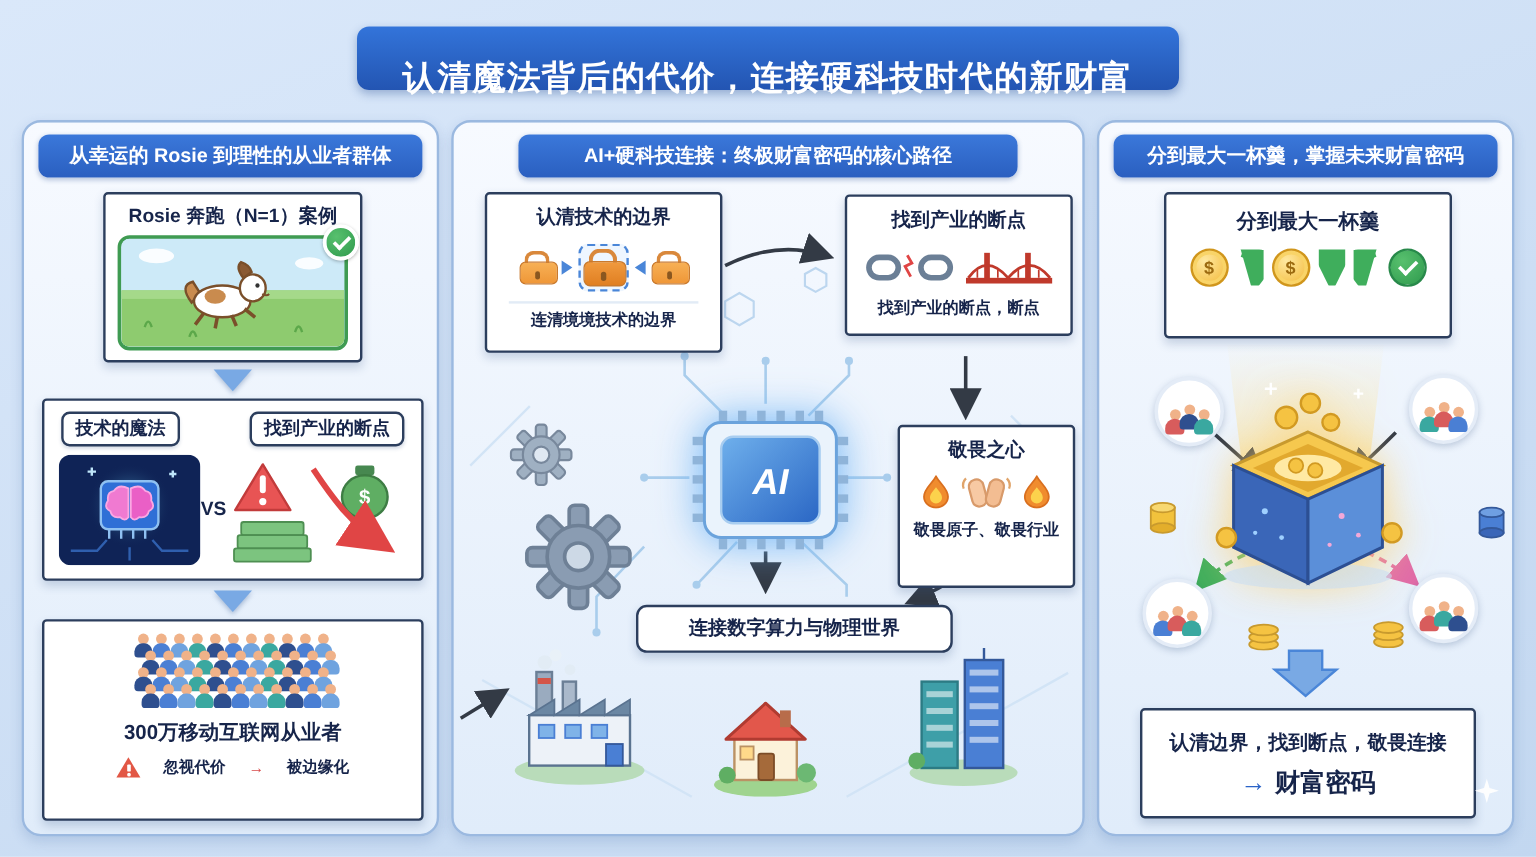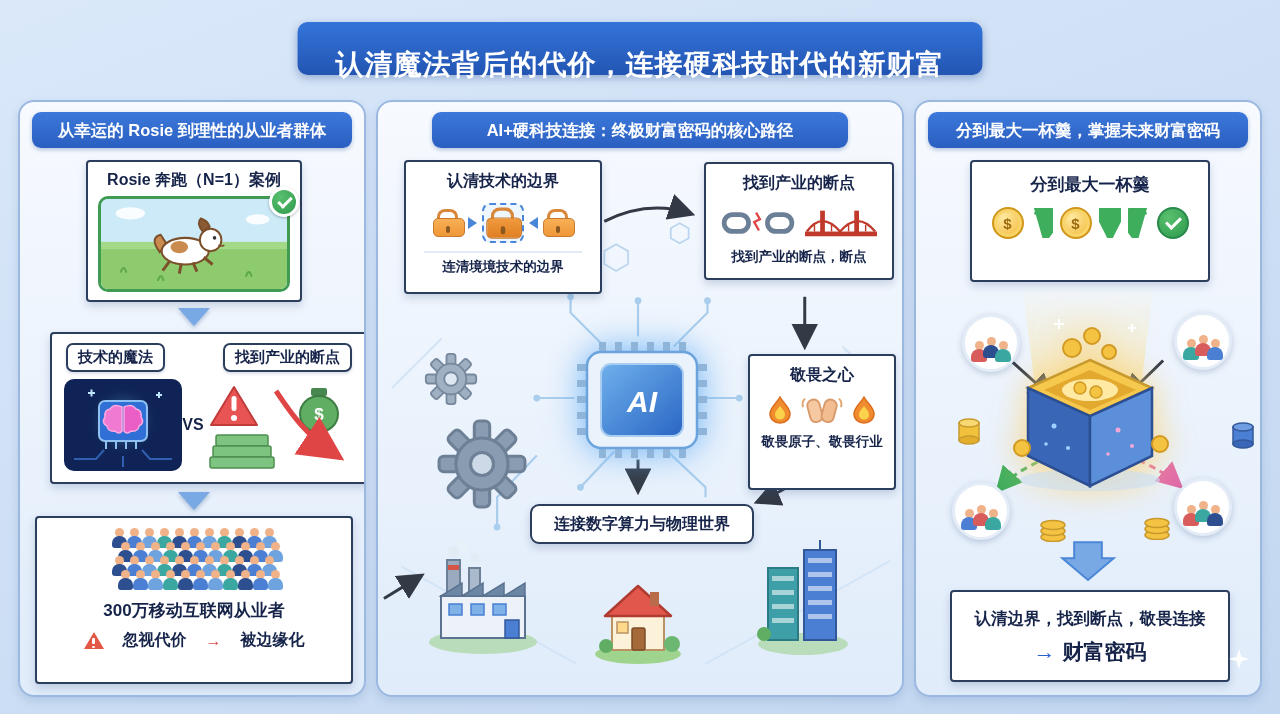--- a/index.html
+++ b/index.html
@@ -19,38 +19,38 @@
 .card-title{font-weight:bold;text-align:center;font-size:16px}
 .card-caption{font-weight:bold;text-align:center;font-size:13.5px}
 .divider{border-top:2px solid #e2ebf6;margin:5px 12px}
 
 .rosie-card{left:66px;top:58px;width:216px;height:142px;padding:8px 10px}
 .rosie-scene{position:relative;height:96px;margin-top:5px}
 .rosie-frame{position:absolute;inset:0;border:3px solid #3f9b52;border-radius:10px;overflow:hidden;background:#cdeaf8}
 .check-badge{position:absolute;top:-9px;right:-9px;width:30px;height:30px;border-radius:50%;background:radial-gradient(circle at 35% 30%,#58c06e,#2f9a4d);border:3px solid #fff;box-shadow:0 1px 3px rgba(0,0,0,.3)}
 .check-badge::after{content:"";position:absolute;left:6px;top:7px;width:11px;height:5px;border-left:3px solid #fff;border-bottom:3px solid #fff;transform:rotate(-45deg)}
 .big-arrow{position:absolute;width:0;height:0;border-left:16px solid transparent;border-right:16px solid transparent;border-top:18px solid #79a9e4;filter:drop-shadow(0 2px 2px rgba(40,80,140,.35));z-index:2}
-.vs-card{left:30px;top:230px;width:318px;height:152px}
+.vs-card{left:15px;top:230px;width:318px;height:152px}
 .vs-titles{display:flex;justify-content:space-between;padding:9px 14px 0}
 .vs-title-box{border:2px solid #2c3e5d;border-radius:7px;padding:3px 10px;font-weight:bold;font-size:15px;background:#fff;box-shadow:0 2px 3px rgba(50,80,130,.18)}
 .vs-body{display:flex;align-items:center;justify-content:space-between;padding:7px 12px 0}
 .vs-label{font-weight:bold;font-size:16px}
 .crowd-card{left:15px;top:414px;width:318px;height:168px;padding:10px 20px 8px;text-align:center}
 .crowd{font-size:0;line-height:0}
 .crowd-row{height:15px}
 .crowd-row+.crowd-row{margin-top:-1px}
 .crowd-row:nth-child(even){margin-left:12px}
 .p{display:inline-block;width:17px;height:21px;position:relative;margin:0 -1px}
 .p::before{content:"";position:absolute;top:0;left:4px;width:9px;height:9px;border-radius:50%;background:#f0b289}
 .p::after{content:"";position:absolute;top:8px;left:1px;width:15px;height:12px;border-radius:7px 7px 3px 3px;background:#4a7fd4}
 .p:nth-child(4n)::after{background:#3aa8a0}
 .p:nth-child(4n+1)::after{background:#2e4f8f}
 .p:nth-child(4n+3)::after{background:#6fa3df}
 .count-label{font-size:17px;font-weight:bold;margin-top:14px}
-.warning-line{display:flex;align-items:center;justify-content:center;gap:19px;font-weight:bold;font-size:16px;margin-top:8px}
+.warning-line{display:flex;align-items:center;justify-content:center;gap:19px;font-weight:bold;font-size:13px;margin-top:8px}
 .warn-tri{width:0;height:0;border-left:10px solid transparent;border-right:10px solid transparent;border-bottom:17px solid #e25745;position:relative;display:inline-block}
 .warn-tri::before{content:"";position:absolute;left:-1.5px;top:6px;width:3px;height:6px;background:#fff;border-radius:1px}
 .warn-tri::after{content:"";position:absolute;left:-1.5px;top:13.5px;width:3px;height:2.5px;background:#fff;border-radius:50%}
 .red-arrow-text{color:#d84b4b}
 
 .mid-overlay,.right-overlay{position:absolute;inset:0;width:100%;height:100%;z-index:0}
 .boundary-card{left:26px;top:58px;width:198px;height:134px;padding:9px 6px;text-align:center}
 .boundary-locks{display:flex;align-items:center;justify-content:center;gap:5px;margin:8px 0 2px;height:46px}
 .lock{position:relative;width:30px;height:28px;display:inline-block}
 .lock::before{content:"";position:absolute;top:0;left:4px;width:15px;height:12px;border:3.5px solid #d9883b;border-bottom:none;border-radius:8px 8px 0 0}
@@ -63,21 +63,21 @@
 .mini-arrow.r{border-left:9px solid #4a86d8}
 .mini-arrow.l{border-right:9px solid #4a86d8}
 .breakpoint-card{left:326px;top:60px;width:190px;height:118px;padding:9px 5px;text-align:center}
 .bp-icons{display:flex;align-items:center;justify-content:center;gap:10px;margin:9px 0 5px;height:40px}
 .gear{position:absolute;z-index:1}
 .gear-small{left:46px;top:250px;width:54px;height:54px}
 .gear-large{left:58px;top:316px;width:92px;height:92px}
 .chip-wrap{position:absolute;left:199px;top:240px;width:130px;height:116px;z-index:2;filter:drop-shadow(0 0 16px rgba(110,180,245,.9))}
 .awe-card{left:370px;top:252px;width:148px;height:136px;padding:9px 4px;text-align:center}
 .awe-icons{display:flex;align-items:center;justify-content:center;gap:8px;margin:7px 0 6px;height:34px}
-.connect-banner{position:absolute;left:152px;top:402px;width:224px;height:40px;line-height:36px;text-align:center;font-weight:bold;font-size:16px;background:#fff;border:2px solid #2c3e5d;border-radius:9px;box-shadow:0 4px 8px rgba(50,80,130,.22);z-index:2}
+.connect-banner{position:absolute;left:152px;top:402px;width:264px;height:40px;line-height:36px;text-align:center;font-weight:bold;font-size:16px;background:#fff;border:2px solid #2c3e5d;border-radius:9px;box-shadow:0 4px 8px rgba(50,80,130,.22);z-index:2}
 .scene{position:absolute;z-index:2}
 .factory{left:49px;top:436px;width:112px;height:118px}
 .house{left:214px;top:470px;width:92px;height:92px}
 .buildings{left:378px;top:436px;width:94px;height:118px}
 
 .share-card{left:54px;top:58px;width:240px;height:122px;padding:11px 6px;text-align:center}
 .share-card .card-title{font-size:17px}
 .share-icons{display:flex;align-items:center;justify-content:center;gap:7px;margin-top:11px}
 .coin{width:32px;height:32px;border-radius:50%;background:radial-gradient(circle at 35% 30%,#ffe9a1,#f2b632);border:2px solid #d0961c;box-shadow:inset 0 0 0 3px #f9d468;display:flex;align-items:center;justify-content:center;font-weight:bold;color:#9c6a10;font-size:15px}
 .check-circle{width:32px;height:32px;border-radius:50%;background:radial-gradient(circle at 35% 30%,#58c06e,#2f9a4d);border:2px solid #28894a;position:relative;display:inline-block}

